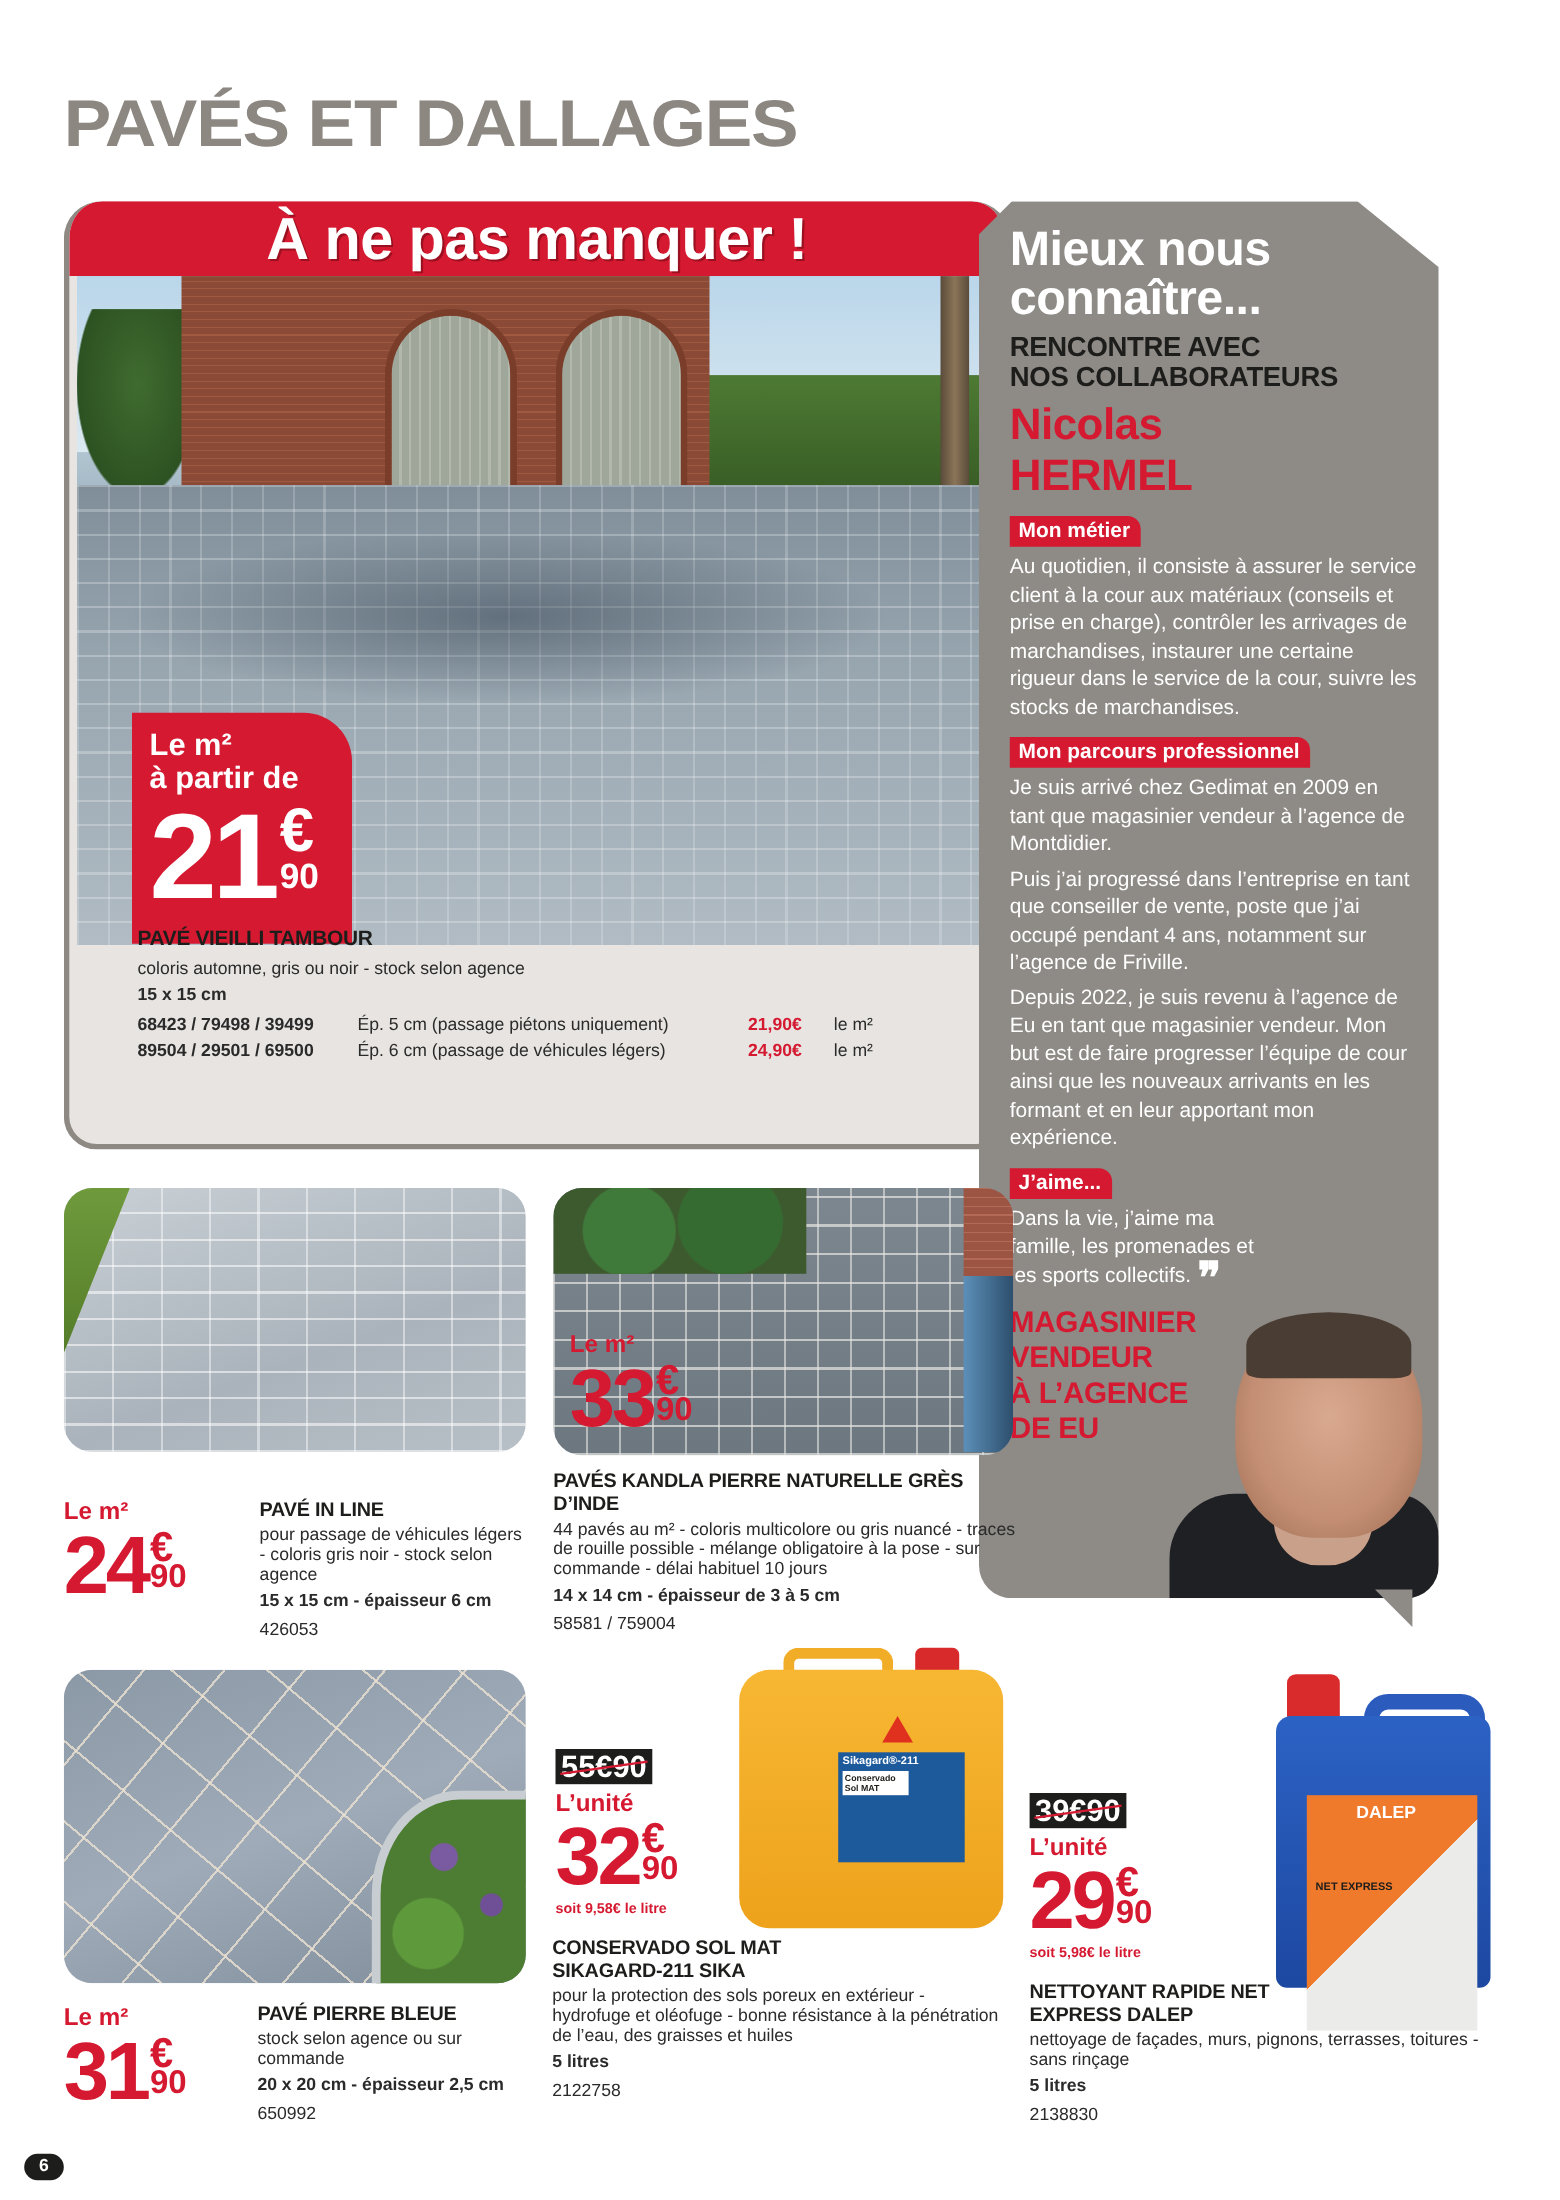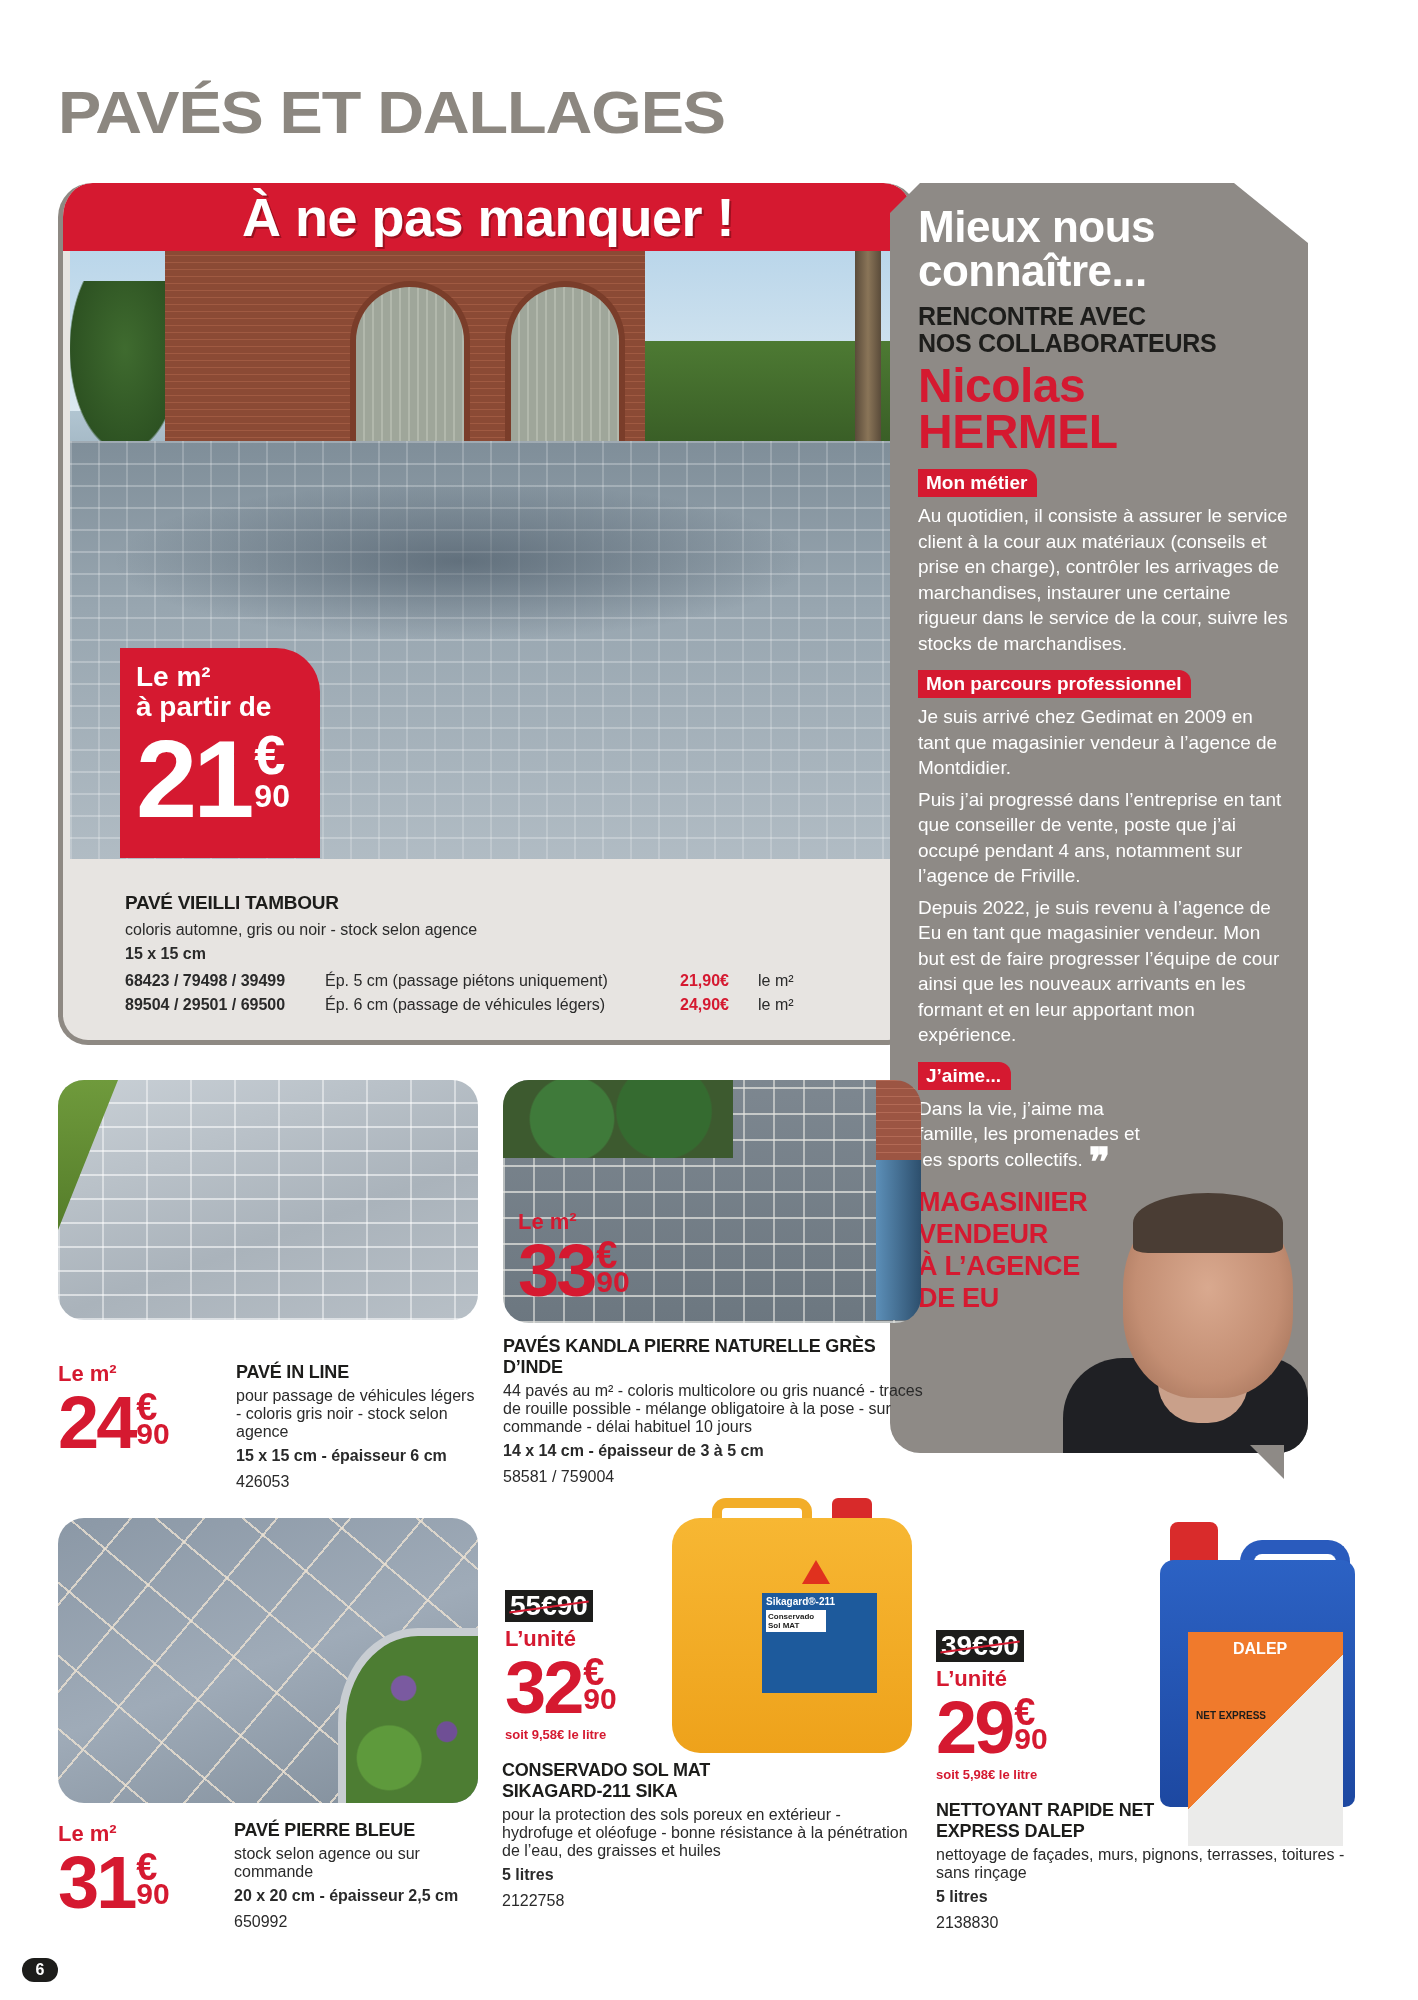--- a/index.html
+++ b/index.html
@@ -56,21 +56,21 @@
   }
   .price-tag-big .lbl { font-weight: 700; font-size: 28px; line-height: 30px; }
   .price-row { display: flex; align-items: flex-start; }
   .price-int { font-weight: 900; letter-spacing: -4px; line-height: 1; }
   .price-side { display: flex; flex-direction: column; align-items: flex-start; font-weight: 900; line-height: 0.9; }
   .price-tag-big .price-int { font-size: 110px; margin-top: 2px; }
   .price-tag-big .price-side { margin-left: 4px; margin-top: 8px; }
   .price-tag-big .cur { font-size: 56px; }
   .price-tag-big .cents { font-size: 32px; margin-top: 2px; }
 
-  .feature-info { position: absolute; left: 62px; top: 709px; width: 780px; }
+  .feature-info { position: absolute; left: 62px; top: 660px; width: 780px; }
   .prod-name { font-weight: 700; font-size: 19px; letter-spacing: -0.3px; color: #1d1d1b; text-transform: none; }
   .desc { font-size: 16px; color: #2a2a2a; line-height: 19px; }
   .bold-line { font-size: 16px; font-weight: 700; color: #2a2a2a; }
   .feature-info .prod-name { margin-bottom: 6px; }
   .feature-info .desc { margin-bottom: 6px; }
   .feature-info .bold-line { margin-bottom: 6px; }
   .var-row { display: flex; font-size: 16px; line-height: 24px; color: #2a2a2a; }
   .var-row .refs { width: 200px; font-weight: 700; }
   .var-row .ep { width: 355px; }
   .var-row .vp { width: 78px; color: #d51930; font-weight: 700; }
@@ -79,21 +79,21 @@
   
   .collab {
     position: absolute; left: 890px; top: 183px; width: 418px; height: 1270px;
     background: #8e8a86;
     clip-path: polygon(0 30px, 30px 0, 344px 0, 418px 60px, 418px 1270px, 0 1270px);
     border-radius: 0 0 30px 30px;
   }
   .collab-inner { position: absolute; left: 28px; top: 22px; width: 370px; }
   .collab-title { color: #fff; font-weight: 900; font-size: 44px; line-height: 44px; letter-spacing: -0.5px; }
   .collab-sub { color: #1d1d1b; font-weight: 900; font-size: 25px; line-height: 27px; margin-top: 10px; letter-spacing: -0.3px; }
-  .collab-name { color: #d51930; font-weight: 900; font-size: 48px; line-height: 46px; margin-top: 6px; letter-spacing: -0.5px; }
+  .collab-name { color: #d51930; font-weight: 900; font-size: 40px; line-height: 46px; margin-top: 6px; letter-spacing: -0.5px; }
   .section-badge {
     display: inline-block; background: #d51930; color: #fff; font-weight: 700;
     font-size: 19px; padding: 3px 10px 3px 8px; border-radius: 0 12px 0 0; margin-top: 14px;
   }
   .collab-text { color: #fff; font-size: 19px; line-height: 25.5px; margin-top: 6px; }
   .collab-text p + p { margin-top: 6px; }
   .collab-text.narrow { width: 235px; }
   .quote-mark { font-weight: 900; font-size: 40px; line-height: 18px; vertical-align: -10px; color: #fff; margin-left: 6px; }
   .collab-role { color: #d51930; font-weight: 900; font-size: 27px; line-height: 32px; margin-top: 14px; letter-spacing: -0.3px; width: 240px; }
   .collab-photo {

